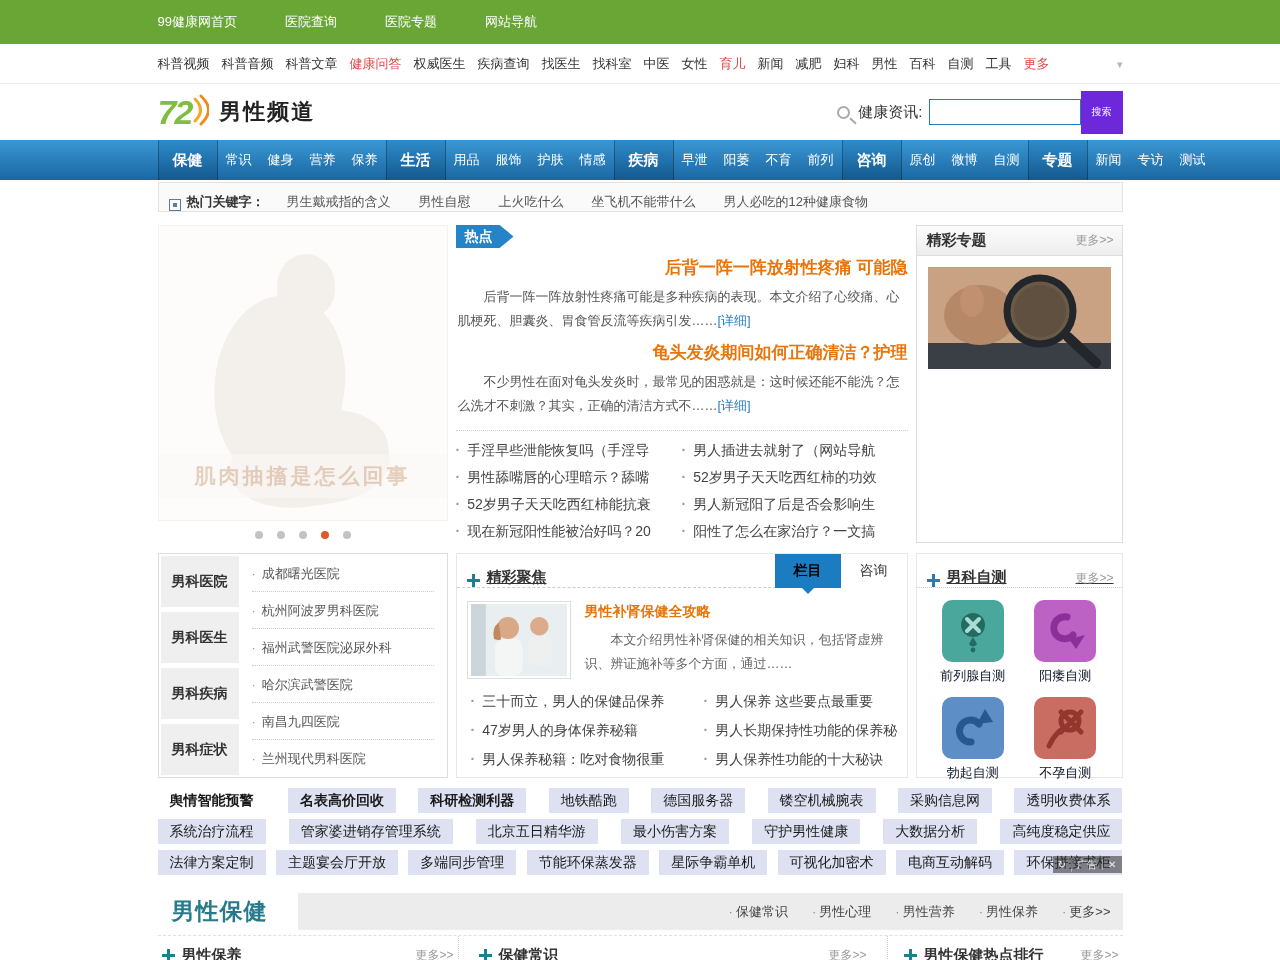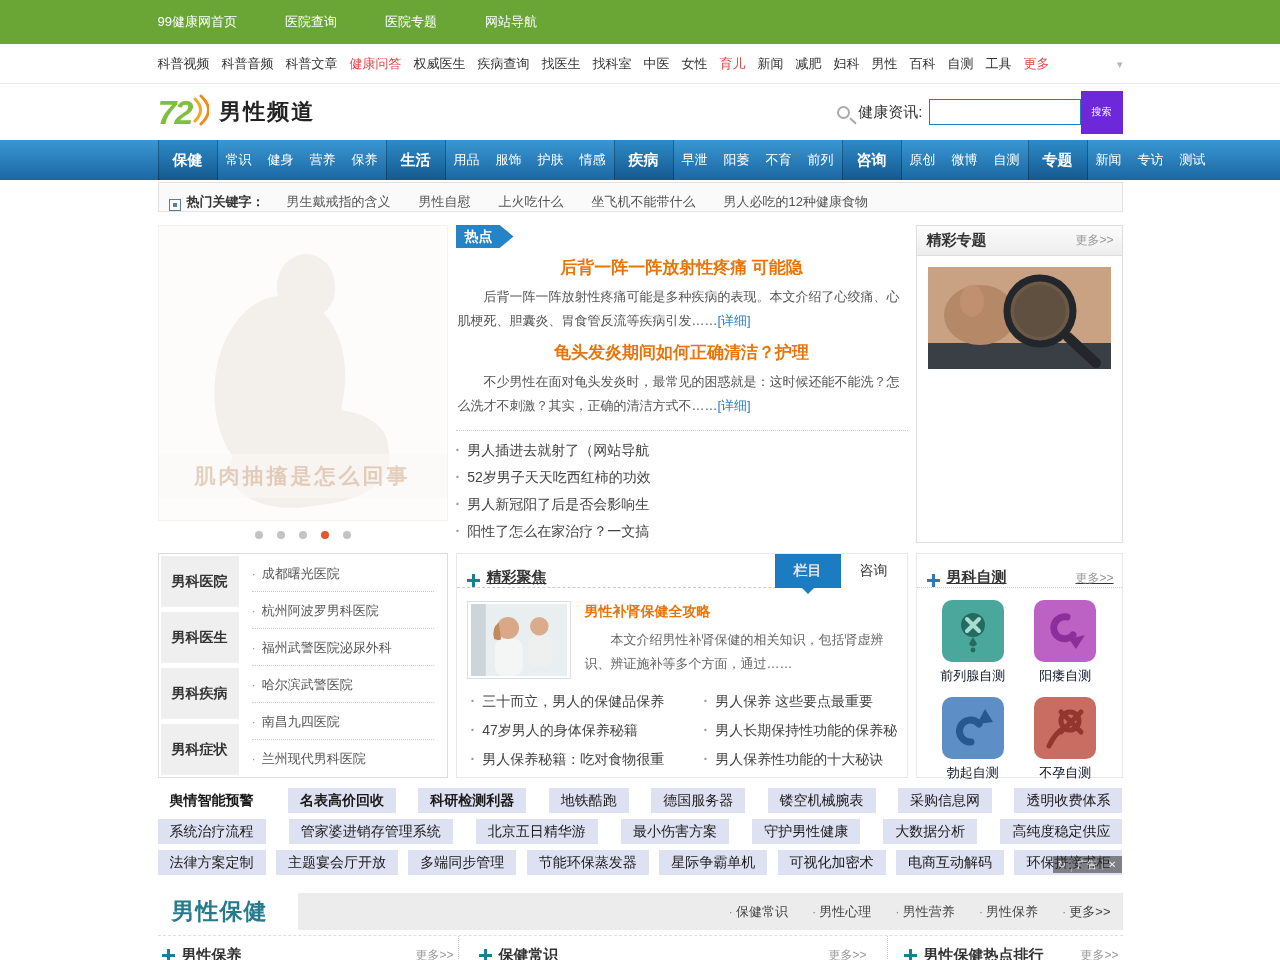--- a/index.html
+++ b/index.html
@@ -65,21 +65,21 @@
     background:rgba(250,248,246,.55); text-align:center; font-size:21px; font-weight:bold;
     color:rgba(198,148,108,.42); letter-spacing:3px; }
   .car-dots { display:flex; justify-content:center; gap:14px; margin-top:10px; }
   .dot { width:8px; height:8px; border-radius:50%; background:#c3c3c3; cursor:pointer; }
   .dot.active { background:#e0592a; }
 
   .midcol { flex:1; min-width:0; }
   .hot-badge { width:58px; height:23px; background:#2583c8; color:#fff; font-size:14px; font-weight:bold;
     line-height:23px; padding-left:9px; clip-path:polygon(0 0,76% 0,100% 50%,76% 100%,0 100%); }
   .article { margin-top:4px; }
-  .article h3 { text-align:center; color:#e8750a; font-size:17px; font-weight:bold; margin:8px 0 6px; }
+  .article h3 { text-align:right; color:#e8750a; font-size:17px; font-weight:bold; margin:8px 0 6px; }
   .article p { font-size:13px; color:#555; line-height:1.85; text-indent:2em; padding:0 2px; }
   .detail { color:#2d7dc0; }
   .dotted-div { border-top:1px dotted #ccc; margin:12px 0 6px; }
   .linklists { display:flex; }
   .linklist { flex:1; list-style:none; min-width:0; }
   .linklist li { font-size:14px; color:#444; line-height:27px; white-space:nowrap; overflow:hidden; }
   .linklist li::before { content:"·"; color:#999; margin-right:7px; font-weight:bold; }
 
   .box { border:1px solid #ddd; background:#fff; }
   .rightcol1 { width:207px; height:318px; }
@@ -106,21 +106,21 @@
     border-bottom:1px dashed #ccc; position:relative;text-decoration:underline; }
   .panel-head .t { font-size:15px; font-weight:bold; color:#333; margin-left:7px; }
   .plus { position:relative; width:13px; height:13px; display:inline-block; flex:0 0 auto; }
   .plus::before { content:""; position:absolute; left:0; top:5px; width:13px; height:3px; background:currentColor; }
   .plus::after  { content:""; position:absolute; left:5px; top:0; width:3px; height:13px; background:currentColor; }
   .plus.teal { color:#17818f; }
   .plus.blue { color:#2a7ab8; }
   .ftabs { position:absolute; right:0; top:0; height:34px; display:flex; }
   .ftab { width:66px; height:34px; display:flex; align-items:center; justify-content:center;
     font-size:14px; color:#333; background:#fff; cursor:pointer; }
-  .ftab.active { background:#1b7cc2; color:#e5e5e5; font-weight:bold; position:relative; }
+  .ftab.active { background:#1b7cc2; color:#000000; font-weight:bold; position:relative; }
   .ftab.active::after { content:""; position:absolute; left:50%; bottom:-6px; transform:translateX(-50%);
     border:6px solid transparent; border-top-color:#1b7cc2; border-bottom:none; }
   .feature { display:flex; margin:13px 10px 8px; }
   .fthumb { width:104px; height:78px; border:1px solid #ddd; background:#fff; padding:2px; flex:0 0 auto; }
   .fbody { margin-left:14px; min-width:0; }
   .fbody h4 { color:#e8750a; font-size:14px; font-weight:bold; margin:2px 0 7px; }
   .fbody p { font-size:13px; color:#666; line-height:1.8; text-indent:2em; }
   .focusbox .linklist li { line-height:29px; padding-left:8px; }
 
   .selftestbox { width:207px; height:225px; border:1px solid #e8e8e8; }
@@ -297,20 +297,27 @@
 
           <div class="article">
             <h3>龟头发炎期间如何正确清洁？护理</h3>
             <p><span>不少男性在面对龟头发炎时，最常见的困惑就是：这时候还能不能洗？怎么洗才不刺激？其实，正确的清洁方式不……</span><a class="detail">[详细]</a></p>
           </div>
         </div>
       <div class="dotted-div"></div>
       <div class="linklists">
         <ul class="linklist">
 
+        <li>手淫早些泄能恢复吗（手淫导</li>
+            <li>男性舔嘴唇的心理暗示？舔嘴</li>
+            <li>52岁男子天天吃西红柿能抗衰</li>
+            <li>现在新冠阳性能被治好吗？20</li>
+          </ul>
+        <ul class="linklist">
+
         <li>男人插进去就射了（网站导航</li>
             <li>52岁男子天天吃西红柿的功效</li>
             <li>男人新冠阳了后是否会影响生</li>
             <li>阳性了怎么在家治疗？一文搞</li>
           </ul>
       </div>
     </div>
 
     <div class="box rightcol1">
       <div class="box-head">

